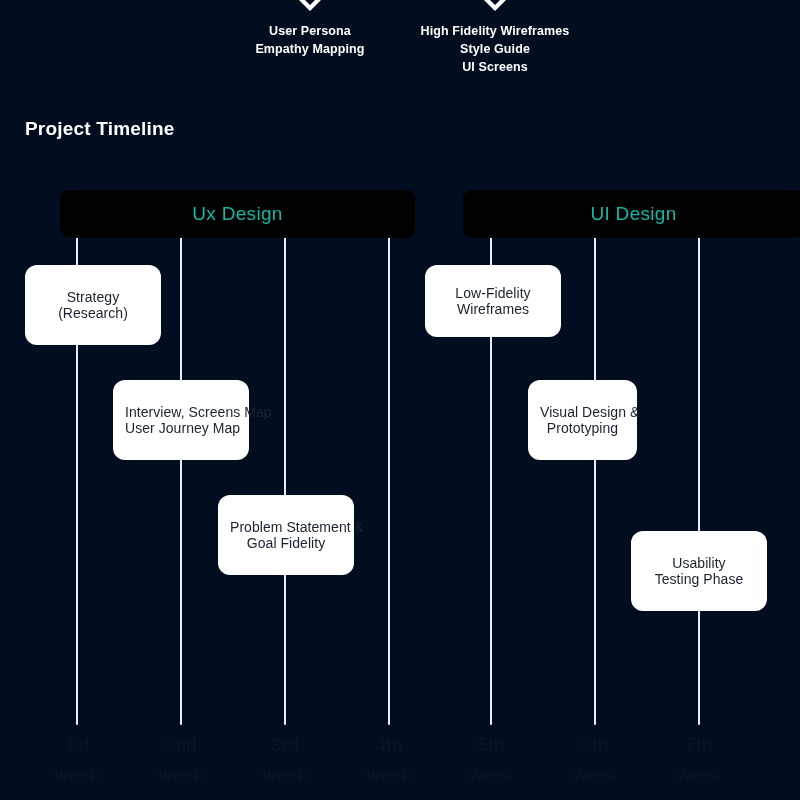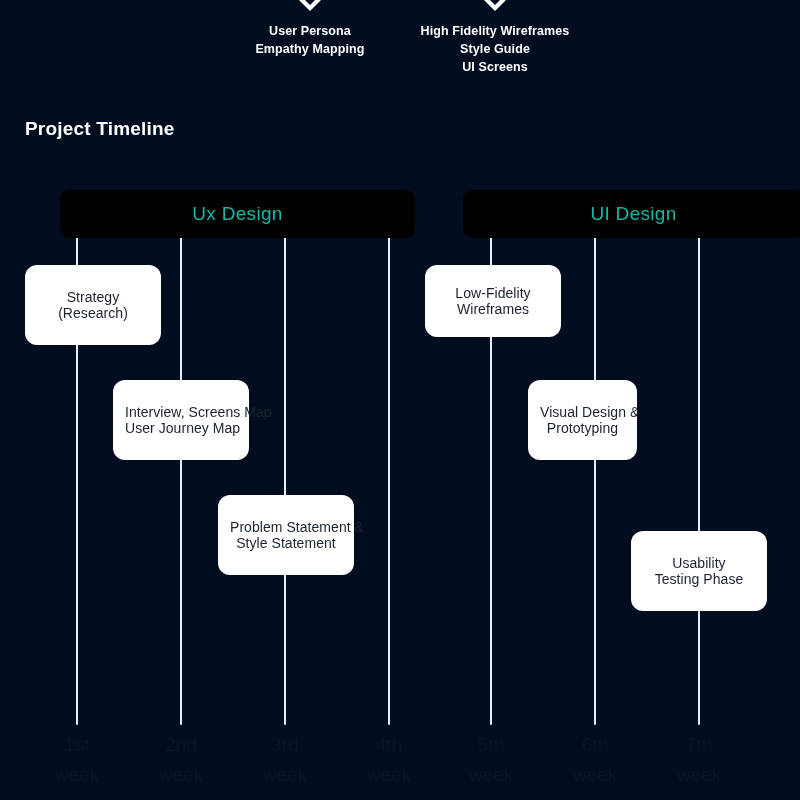--- a/index.html
+++ b/index.html
@@ -183,21 +183,21 @@
     <div class="task-line">(Research)</div>
   </div>
 
   <div class="task-card left" style="left:113px; top:230px; width:136px; height:80px;">
     <div class="task-line">Interview, Screens Map</div>
     <div class="task-line">User Journey Map</div>
   </div>
 
   <div class="task-card center" style="left:218px; top:345px; width:136px; height:80px;">
     <div class="task-line">Problem Statement &amp;</div>
-    <div class="task-line">Style Statement</div>
+    <div class="task-line">Goal Fidelity</div>
   </div>
 
 
   <div class="task-card center" style="left:425px; top:115px; width:136px; height:72px;">
     <div class="task-line">Low-Fidelity</div>
     <div class="task-line">Wireframes</div>
   </div>
 
   <div class="task-card center" style="left:528px; top:230px; width:109px; height:80px;">
     <div class="task-line">Visual Design &amp;</div>

